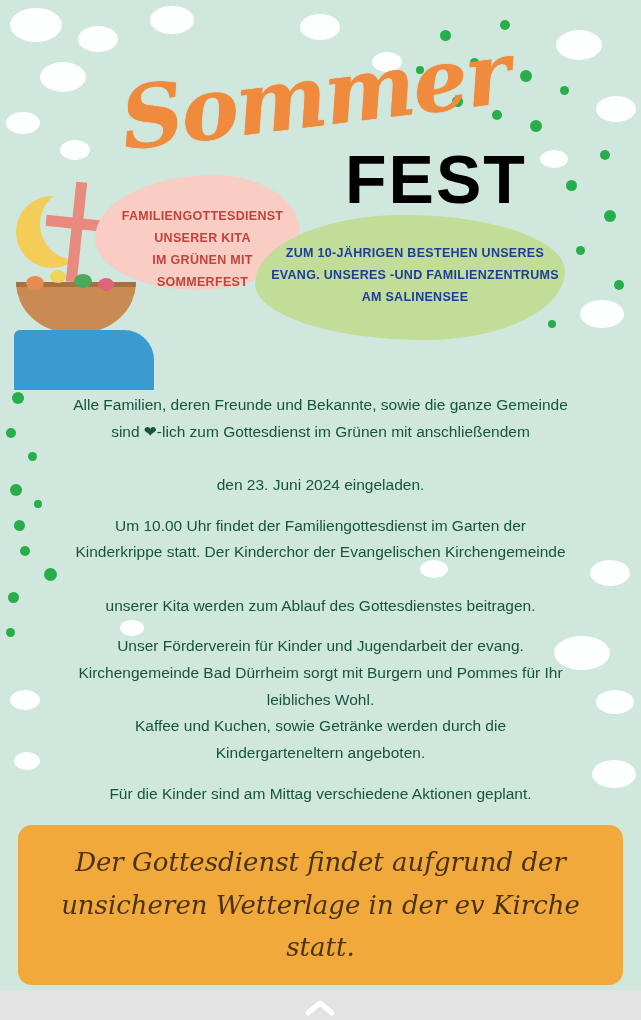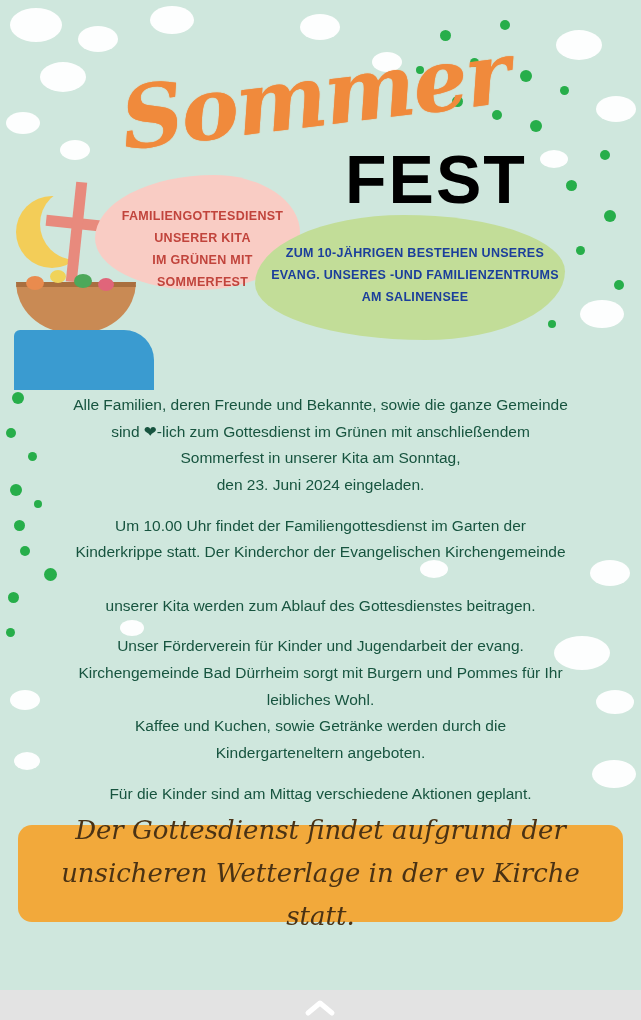--- a/index.html
+++ b/index.html
@@ -191,21 +191,21 @@
     margin: 0 0 14px 0;
   }
   .para:last-child { margin-bottom: 0; }
 
   
   .banner {
     position: absolute;
     left: 18px;
     top: 825px;
     width: 605px;
-    height: 97px;
+    height: 160px;
     background: #f2a93b;
     border-radius: 14px;
     display: flex;
     align-items: center;
     justify-content: center;
   }
   .banner-text {
     font-family: "DejaVu Serif", serif;
     font-style: italic;
     font-size: 26px;
@@ -314,21 +314,21 @@
       <div>ZUM 10-JÄHRIGEN BESTEHEN UNSERES</div>
       <div>EVANG. UNSERES -UND FAMILIENZENTRUMS</div>
       <div>AM SALINENSEE</div>
     </div>
   </div>
 
   <div class="body-text">
     <p class="para">
       <span>Alle Familien, deren Freunde und Bekannte, sowie die ganze Gemeinde</span><br>
       <span>sind ❤-lich zum Gottesdienst im Grünen mit anschließendem</span><br>
-      <span>Sommerfest in unserer Kita am Sonntag,</span><br>
+      <br>
       <span>den 23. Juni 2024 eingeladen.</span>
     </p>
     <p class="para">
       <span>Um 10.00 Uhr findet der Familiengottesdienst im Garten der</span><br>
       <span>Kinderkrippe statt. Der Kinderchor der Evangelischen Kirchengemeinde</span><br>
       <br>
       <span>unserer Kita werden zum Ablauf des Gottesdienstes beitragen.</span>
     </p>
     <p class="para">
       <span>Unser Förderverein für Kinder und Jugendarbeit der evang.</span><br>

